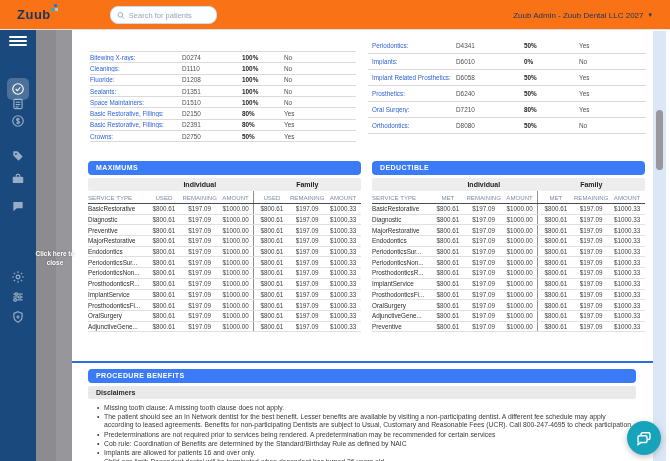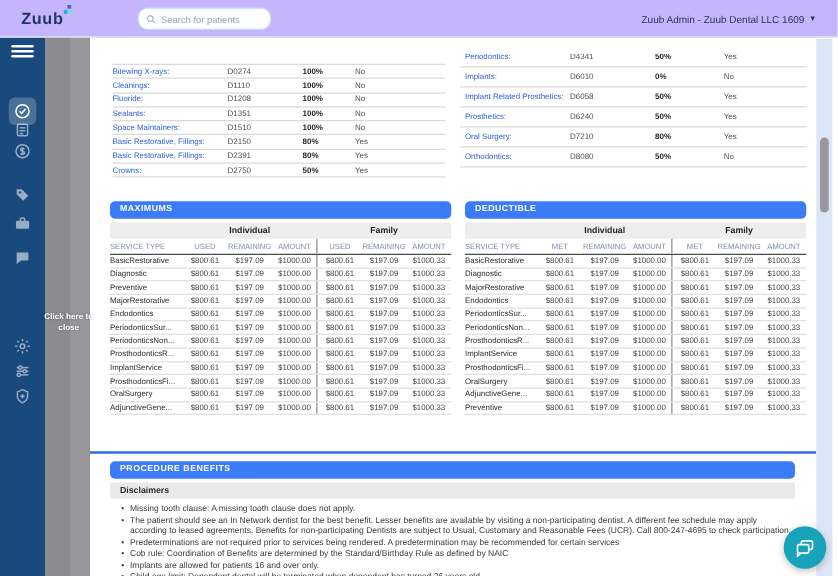--- a/index.html
+++ b/index.html
@@ -1,20 +1,20 @@
 <!DOCTYPE html>
 <html><head>
 <meta charset="utf-8">
 <style>
   * { margin:0; padding:0; box-sizing:border-box; }
   html,body { width:670px; height:461px; overflow:hidden; background:#fff;
     font-family:"Liberation Sans", sans-serif; }
 
   
-  .header { position:absolute; left:0; top:0; width:670px; height:30px; background:#c4b5fd;
+  .header { position:absolute; left:0; top:0; width:670px; height:30px; background:#f97316;
     border-bottom:1px solid #e3e3e7; z-index:30; }
   .logo { position:absolute; left:17px; top:7px; font-size:13px; font-weight:700;
     color:#23355c; letter-spacing:.5px; }
   .logo .dots { position:absolute; right:-8px; top:-3px; width:8px; height:8px; }
   .logo .d1 { position:absolute; left:3px; top:0; width:3px; height:3px; background:#2f6fe0; }
   .logo .d2 { position:absolute; left:0; top:4px; width:3px; height:3px; background:#19b5c8; }
   .logo .d3 { position:absolute; left:4px; top:4px; width:3px; height:3px; background:#8fd3de; }
   .search { position:absolute; left:110px; top:6px; width:107px; height:18px;
     border:1px solid #c8ddf2; border-radius:8px; background:#fdfeff;
     display:flex; align-items:center; padding:0 6px; gap:4px; }
@@ -113,21 +113,21 @@
       </span>
   </div>
   <div class="search">
     <svg width="9" height="9" viewBox="0 0 24 24" fill="none" stroke="#8a99ad" stroke-width="2.4">
         <circle cx="10" cy="10" r="7"></circle>
         <line x1="15.5" y1="15.5" x2="21" y2="21"></line>
       </svg>
     <input type="text" placeholder="Search for patients" style="">
   </div>
   <div class="account">
-    <span>Zuub Admin - Zuub Dental LLC 1609</span>
+    <span>Zuub Admin - Zuub Dental LLC 2027</span>
     <span class="caret">▾</span>
   </div>
 </div>
 
 <nav class="rail">
   <div class="menu-btn">
       <span></span>
       <span></span>
       <span></span>
     </div>

